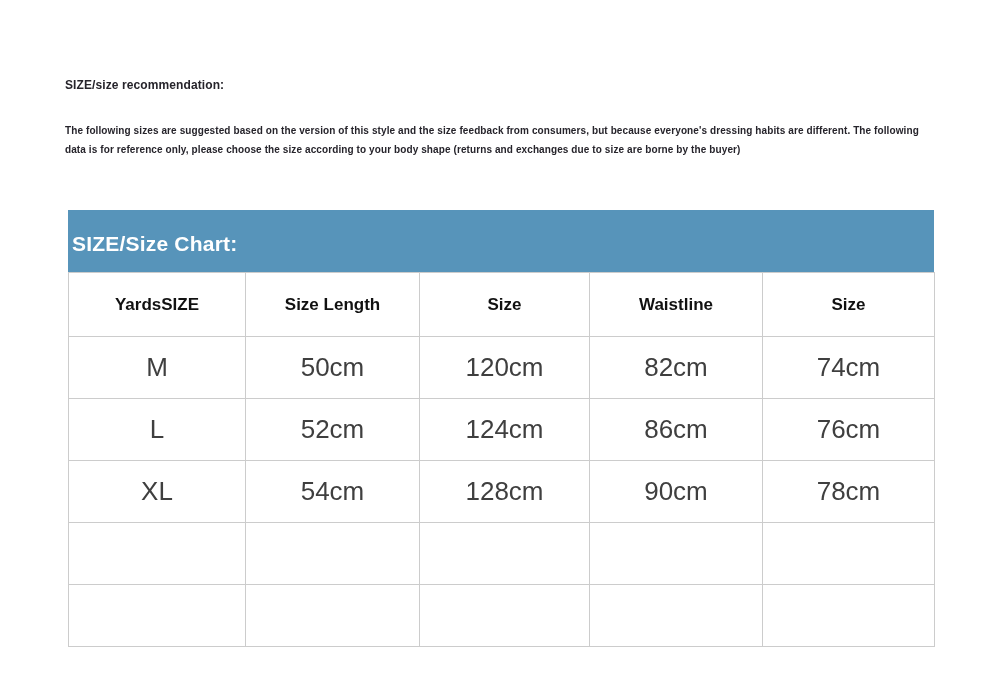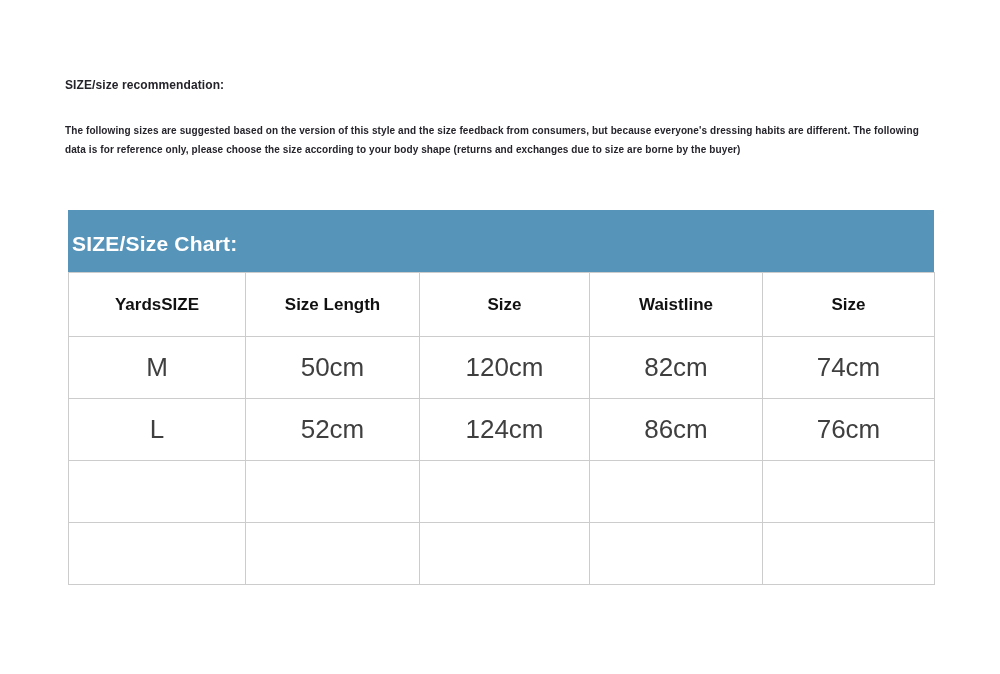--- a/index.html
+++ b/index.html
@@ -124,20 +124,27 @@
           <td>74cm</td>
         </tr>
         <tr>
           <td>L</td>
           <td>52cm</td>
           <td>124cm</td>
           <td>86cm</td>
           <td>76cm</td>
         </tr>
         <tr>
+          <td>XL</td>
+          <td>54cm</td>
+          <td>128cm</td>
+          <td>90cm</td>
+          <td>78cm</td>
+        </tr>
+        <tr>
           <td></td>
           <td></td>
           <td></td>
           <td></td>
           <td></td>
         </tr>
         <tr>
           <td></td>
           <td></td>
           <td></td>

